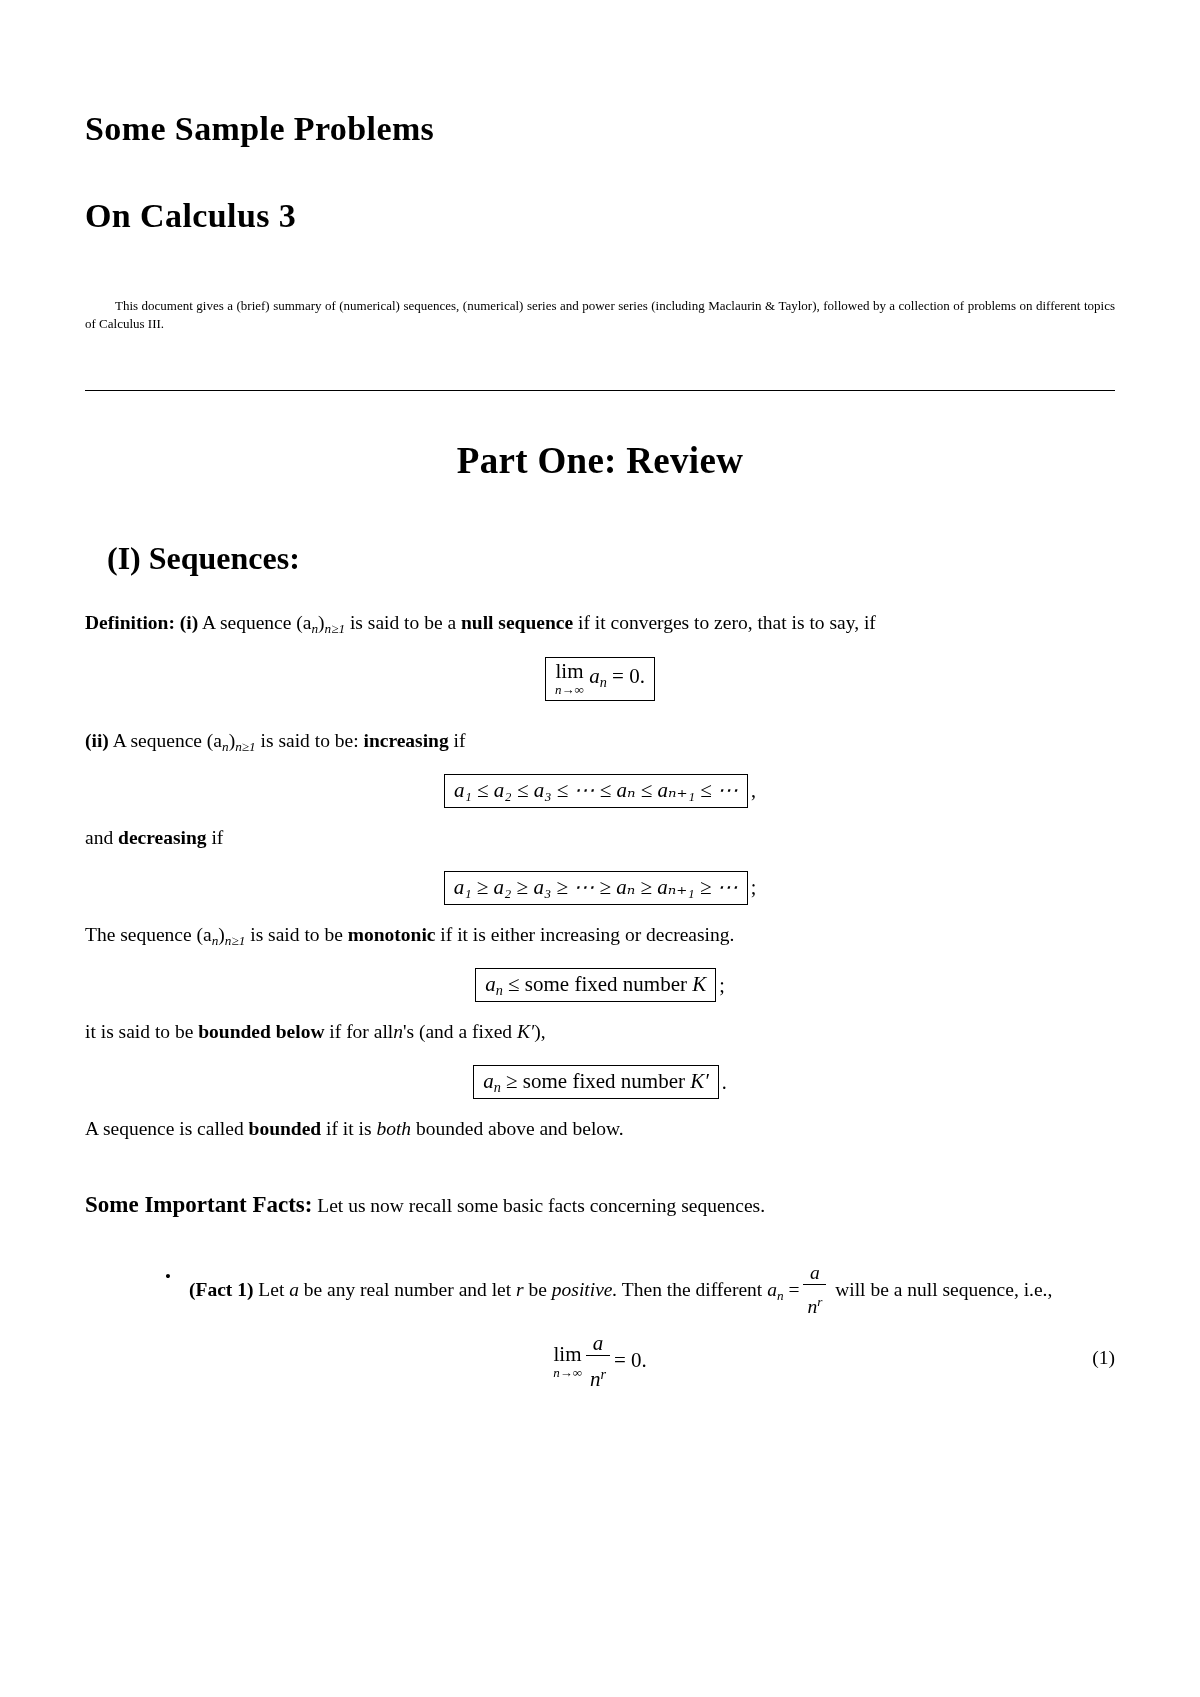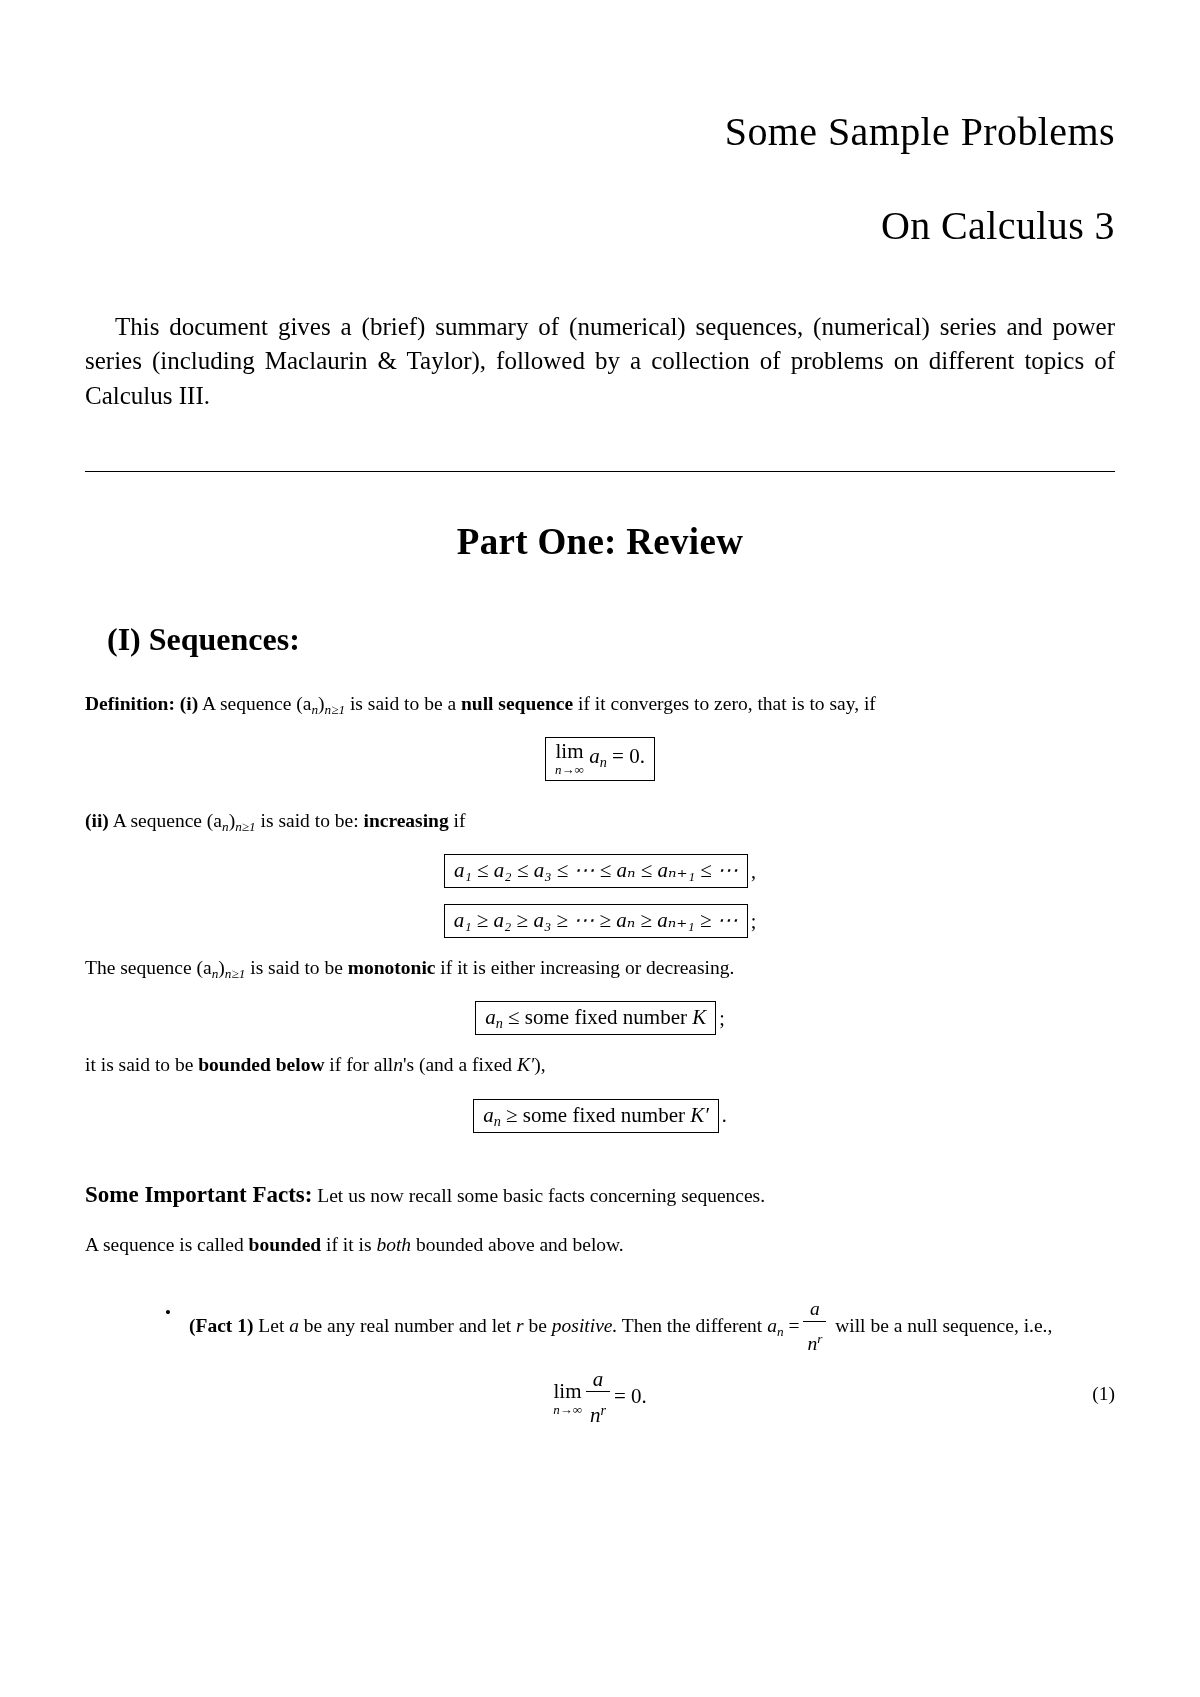--- a/index.html
+++ b/index.html
@@ -18,32 +18,32 @@
   .page {
     width: 1200px;
     height: 1697px;
     box-sizing: border-box;
     padding: 0 85px;
     position: relative;
   }
 
   
   .doc-title {
-    text-align: right;
-    font-size: 40px;
-    font-weight: normal;
+    text-align: left;
+    font-size: 34px;
+    font-weight: bold;
     letter-spacing: 0.4px;
     line-height: 1.1;
   }
   .doc-title.first { margin-top: 110px; }
   .doc-title.second { margin-top: 50px; }
 
   .intro {
     margin-top: 62px;
-    font-size: 25px;
+    font-size: 13px;
     line-height: 1.37;
     text-align: justify;
     text-indent: 30px;
     padding: 0 0 0 0;
   }
 
   .rule {
     border: 0;
     border-top: 1.6px solid #000;
     margin: 58px 0 0 0;
@@ -216,20 +216,25 @@
     <span class="math"><span class="up">(a</span><sub>n</sub><span class="up">)</span><sub>n≥1</sub></span>
     <span>is said to be:</span>
     <b>increasing</b>
     <span>if</span>
   </p>
 
   <div class="eq-center">
     <span class="boxed math">a₁ ≤ a₂ ≤ a₃ ≤ ⋯ ≤ aₙ ≤ aₙ₊₁ ≤ ⋯</span><span class="after-box">,</span>
   </div>
 
+  <p class="para tight">
+    <span>and</span>
+    <b>decreasing</b>
+    <span>if</span>
+  </p>
 
   <div class="eq-center">
     <span class="boxed math">a₁ ≥ a₂ ≥ a₃ ≥ ⋯ ≥ aₙ ≥ aₙ₊₁ ≥ ⋯</span><span class="after-box">;</span>
   </div>
 
   <p class="para tighter">
     <span>The sequence</span>
     <span class="math"><span class="up">(a</span><sub>n</sub><span class="up">)</span><sub>n≥1</sub></span>
     <span>is said to be</span>
     <b>monotonic</b>
@@ -245,31 +250,31 @@
     <span>it is said to be</span>
     <b>bounded below</b>
     <span>if for all</span><span class="math">n</span><span>'s (and a fixed</span>
     <span class="math">K′</span><span>),</span>
   </p>
 
   <div class="eq-center">
     <span class="boxed"><span class="math">a</span><sub class="math">n</sub> <span class="up">≥ some fixed number</span> <span class="math">K′</span></span><span class="after-box">.</span>
   </div>
 
-  <p class="para facts">
-    <b style="font-size:23px">Some Important Facts:</b>
-    <span>Let us now recall some basic facts concerning sequences.</span>
-  </p>
-
   <p class="para tighter">
     <span>A sequence is called</span>
     <b>bounded</b>
     <span>if it is</span>
     <span class="it">both</span>
     <span>bounded above and below.</span>
+  </p>
+
+  <p class="para facts">
+    <b style="font-size:23px">Some Important Facts:</b>
+    <span>Let us now recall some basic facts concerning sequences.</span>
   </p>
 
   <div class="fact-item" style="margin-top:42px">
     <span class="fact-bullet">•</span>
     <span class="fact-body">
       <b>(Fact 1)</b>
       <span>Let</span>
       <span class="math">a</span>
       <span>be any real number and let</span>
       <span class="math">r</span>

